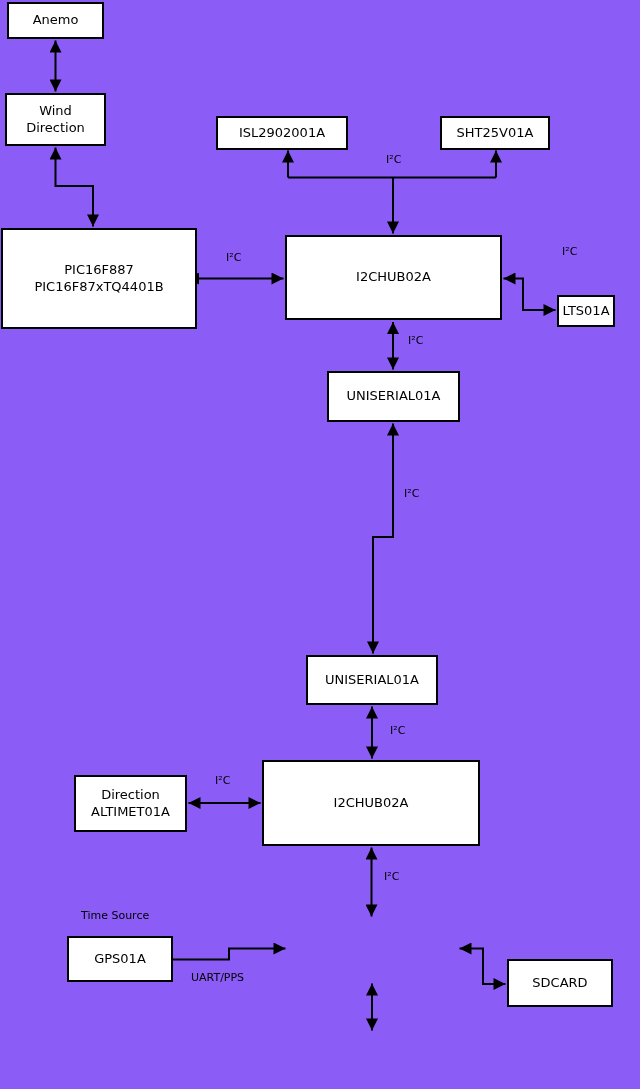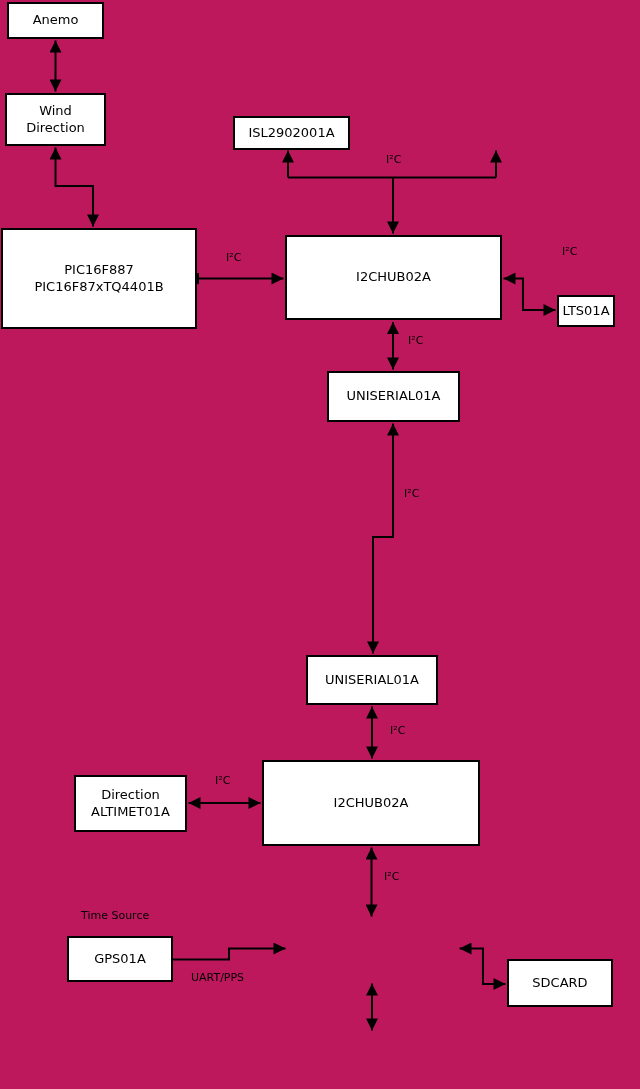--- a/index.html
+++ b/index.html
@@ -1,18 +1,18 @@
 <!DOCTYPE html>
 <html><head>
 <meta charset="utf-8">
 <style>
   html, body { margin:0; padding:0; background:#ffffff; }
   .stage {
     position:relative; width:640px; height:1089px;
-    background:#be185d; overflow:hidden;
+    background:#8b5cf6; overflow:hidden;
     font-family:"DejaVu Sans","Liberation Sans",sans-serif;
     color:#000;
     text-decoration:underline;
   }
   .wires { position:absolute; left:0; top:0; width:640px; height:1089px; }
   .box {
     position:absolute; box-sizing:border-box;
     border:2px solid #000; background:#fff;
     display:flex; align-items:center; justify-content:center;
     text-align:center; font-size:13px; line-height:1.3;
@@ -65,22 +65,23 @@
   </svg>
 
   <div class="box" style="left:7px;top:2px;width:97px;height:37px">Anemo</div>
 
   <div class="box" style="left:5px;top:93px;width:101px;height:53px">Wind
 Direction</div>
 
   <div class="box" style="left:1px;top:228px;width:196px;height:101px">PIC16F887
 PIC16F87xTQ4401B</div>
 
-  <div class="box" style="left:233px;top:116px;width:117px;height:34px">ISL2902001A</div>
+  <div class="box" style="left:216px;top:116px;width:132px;height:34px">ISL2902001A</div>
 
+  <div class="box" style="left:440px;top:116px;width:110px;height:34px">SHT25V01A</div>
 
   <div class="box" style="left:285px;top:235px;width:217px;height:85px">I2CHUB02A</div>
 
   <div class="box" style="left:557px;top:295px;width:58px;height:32px">LTS01A</div>
 
   <div class="box" style="left:327px;top:371px;width:133px;height:51px">UNISERIAL01A</div>
 
   <div class="box" style="left:306px;top:655px;width:132px;height:50px">UNISERIAL01A</div>
 
   <div class="box" style="left:262px;top:760px;width:218px;height:86px">I2CHUB02A</div>

